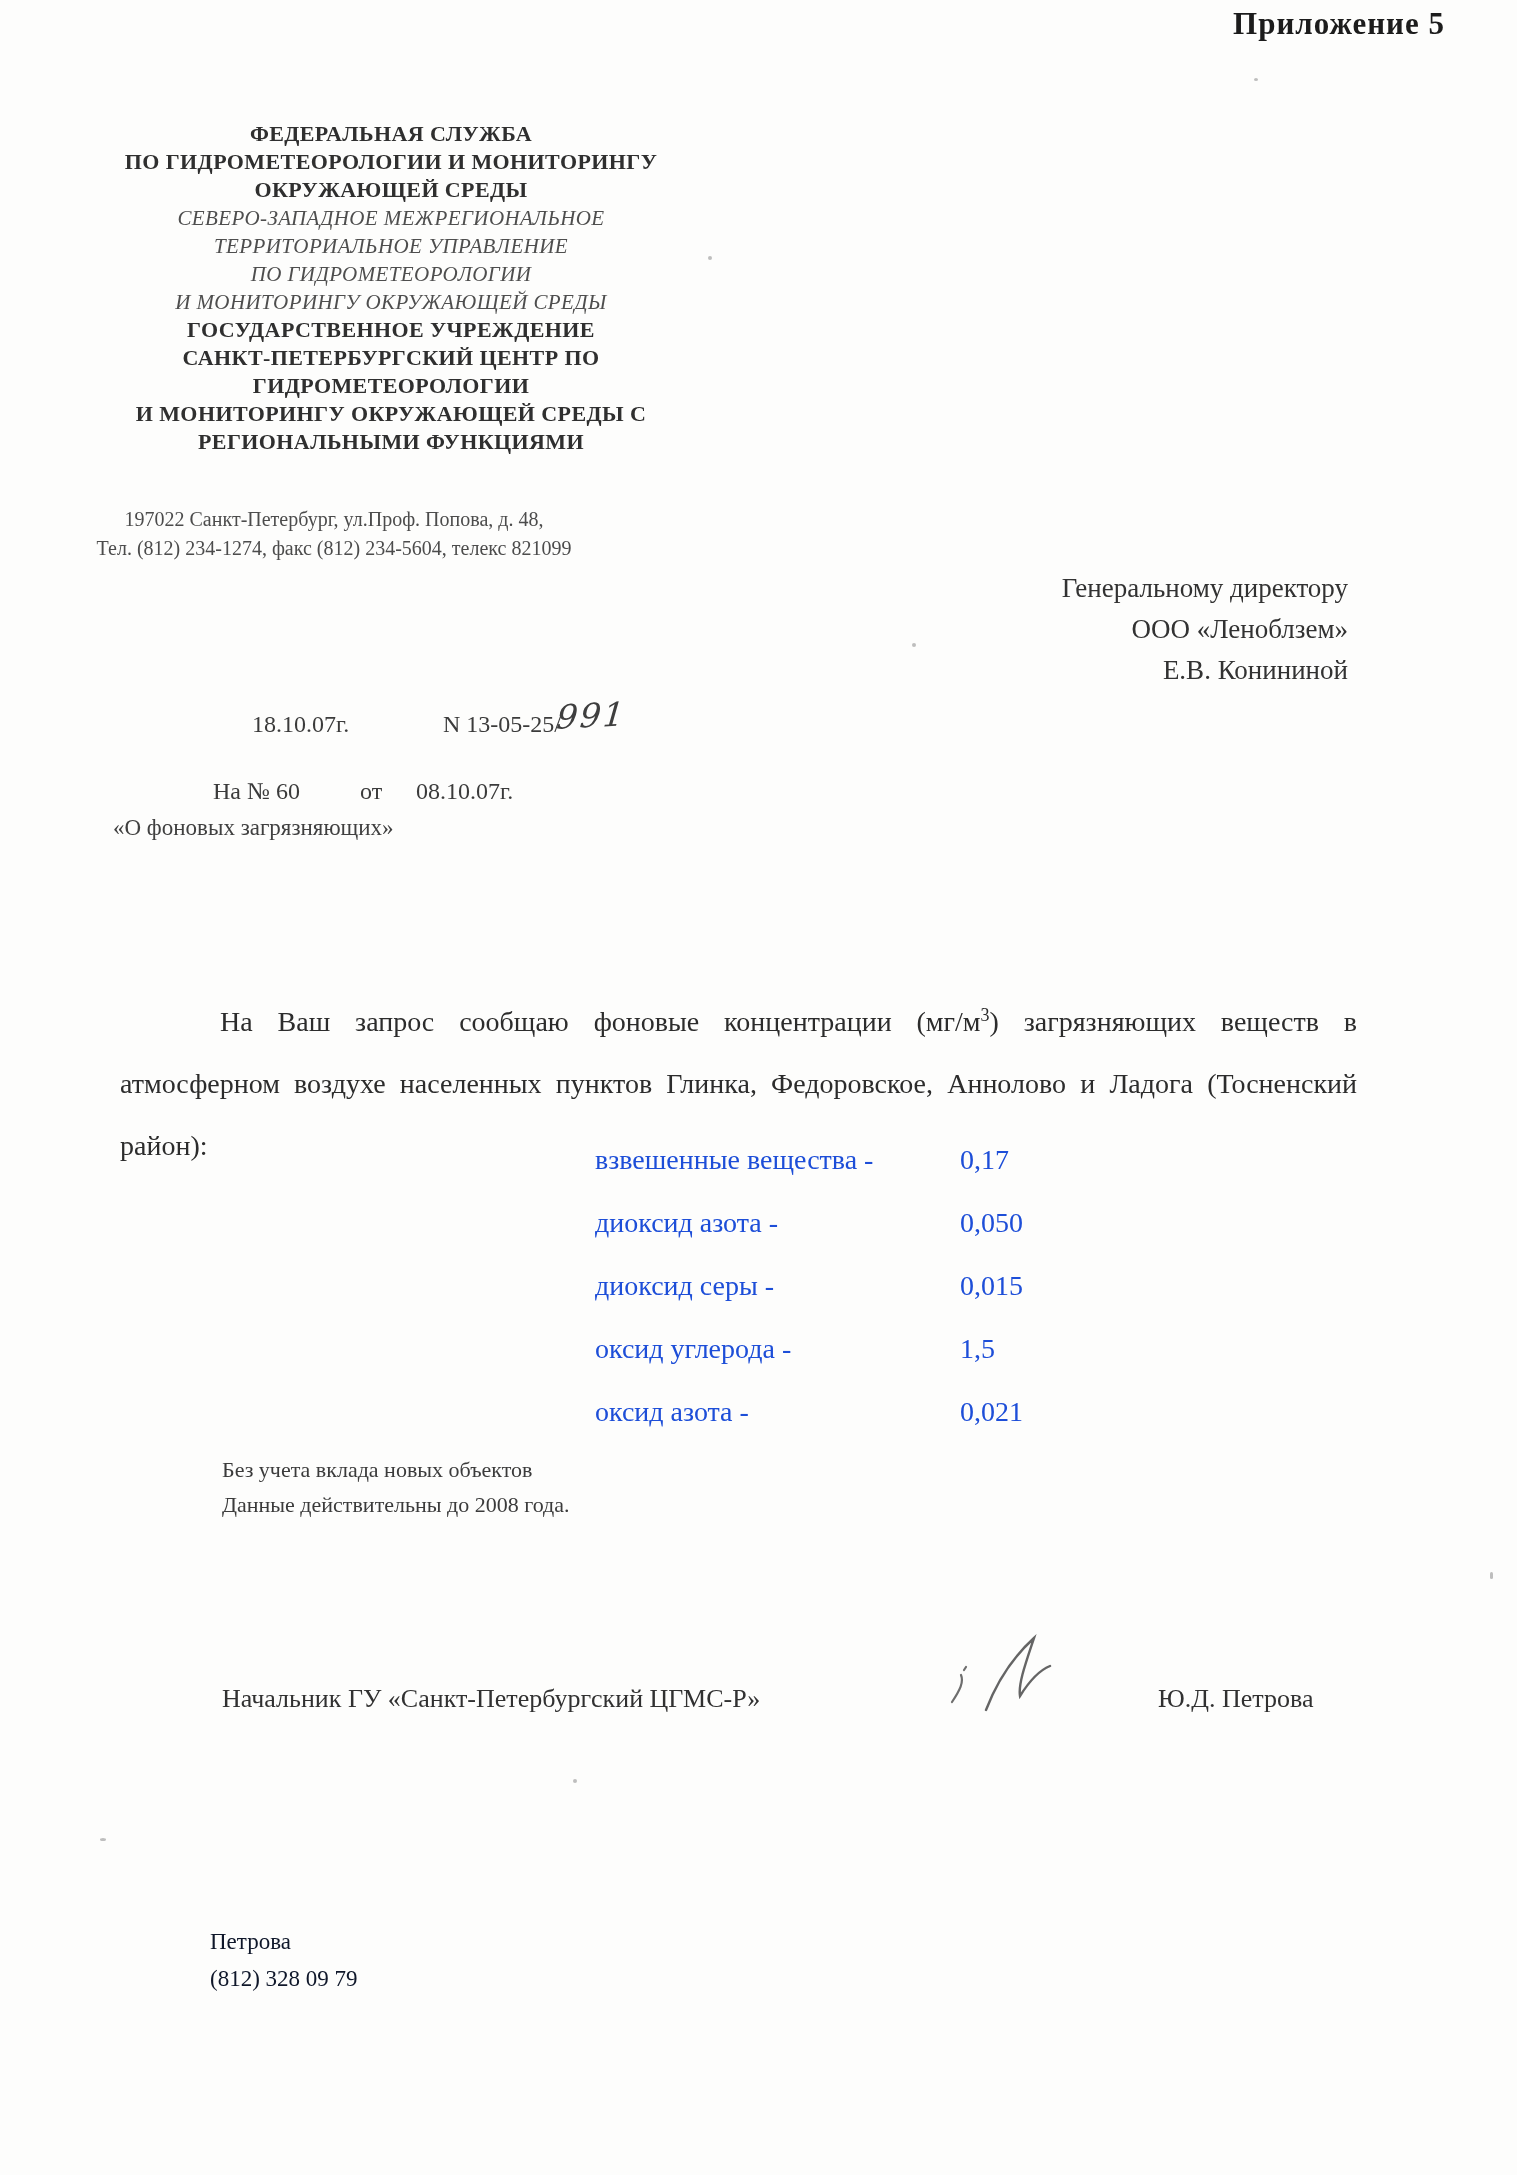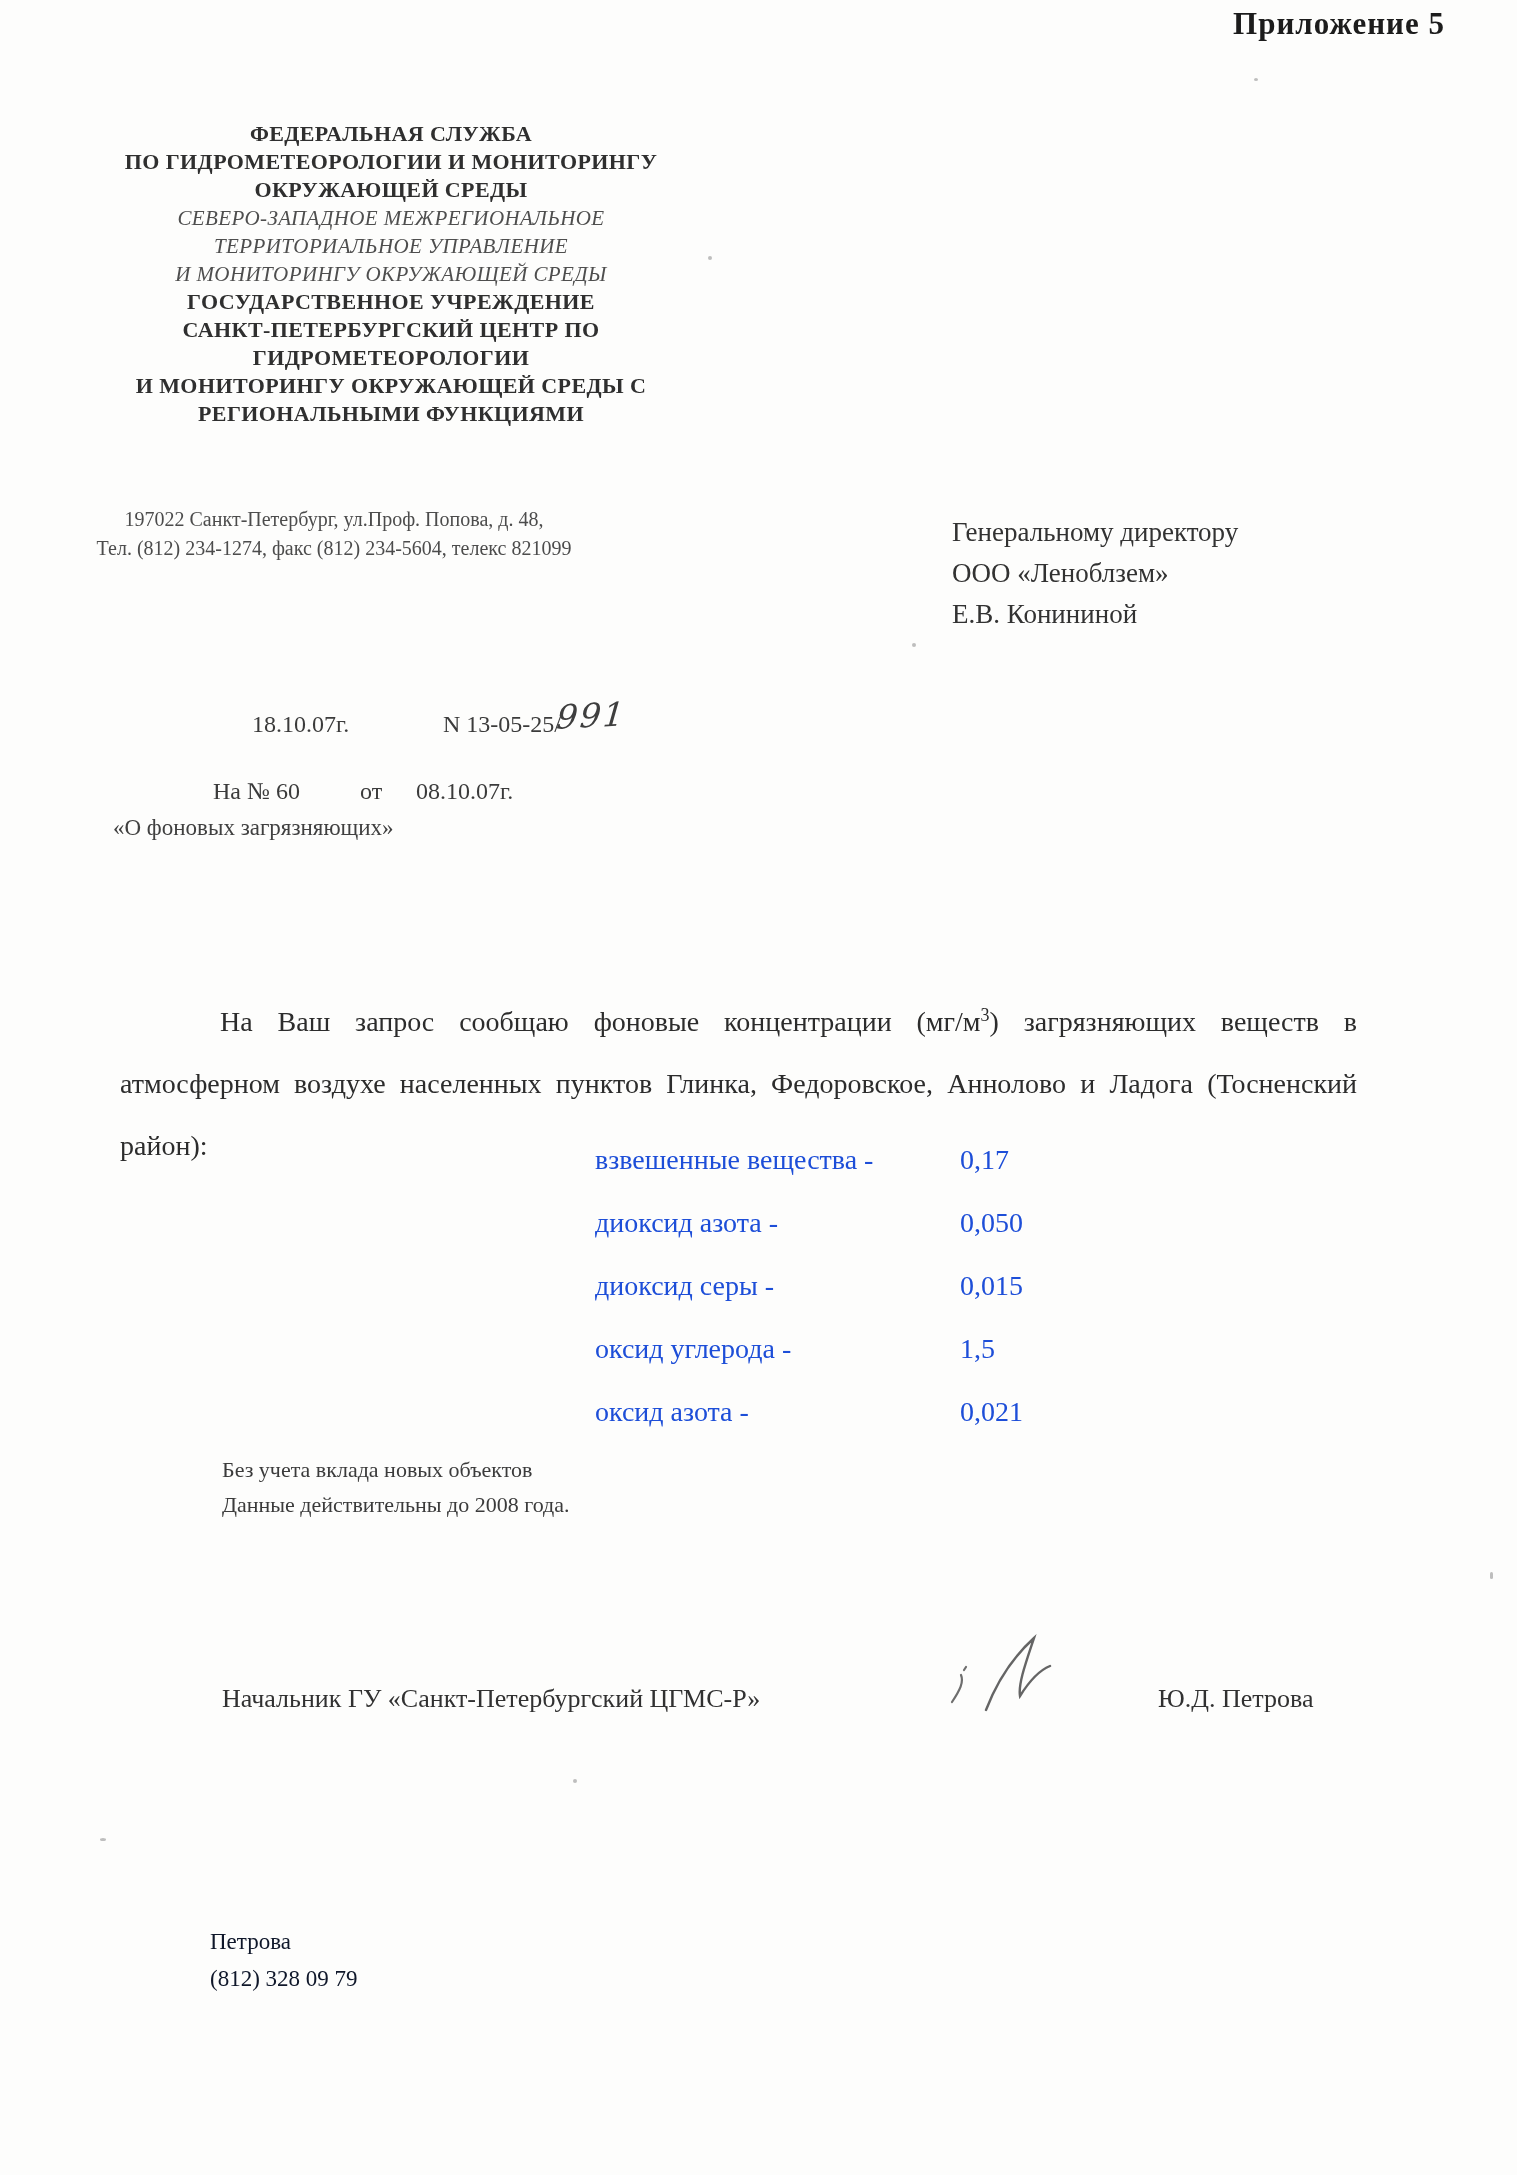--- a/index.html
+++ b/index.html
@@ -22,22 +22,22 @@
   }
   .lh-line { display: block; }
   .lh-bold { font-weight: bold; font-size: 22px; line-height: 28px; color: #2f2f2f; letter-spacing: 0.4px; }
   .lh-italic { font-style: italic; font-size: 21px; line-height: 28px; color: #4e4e4e; letter-spacing: 0.4px; }
   .address {
     position: absolute; left: 58px; top: 505px; width: 552px;
     text-align: center; font-size: 20px; line-height: 29px; color: #4c4c4c;
   }
   .address span { display: block; }
   .recipient {
-    position: absolute; left: 952px; top: 512px; width: 396px;
-    text-align: left; font-size: 27px; line-height: 41px; color: #323232;
+    position: absolute; left: 952px; top: 568px; width: 396px;
+    text-align: right; font-size: 27px; line-height: 41px; color: #323232;
   }
   .recipient span { display: block; }
   .ref { position: absolute; font-size: 24px; color: #3b3b3b; white-space: nowrap; }
   .ref-date  { left: 252px; top: 711px; }
   .ref-num   { left: 443px; top: 711px; }
   .ref-num-hand {
     position: absolute; left: 557px; top: 696px;
     font-family: "DejaVu Serif", serif; font-style: italic;
     font-size: 33px; letter-spacing: 2px; color: #3e3e3e;
     transform: skewX(-8deg) rotate(-3deg);
@@ -76,20 +76,21 @@
 <div class="page">
 
   <div class="appendix">Приложение 5</div>
 
   <div class="letterhead">
     <span class="lh-line lh-bold">ФЕДЕРАЛЬНАЯ СЛУЖБА</span>
     <span class="lh-line lh-bold">ПО ГИДРОМЕТЕОРОЛОГИИ И МОНИТОРИНГУ</span>
     <span class="lh-line lh-bold">ОКРУЖАЮЩЕЙ СРЕДЫ</span>
     <span class="lh-line lh-italic">СЕВЕРО-ЗАПАДНОЕ МЕЖРЕГИОНАЛЬНОЕ</span>
     <span class="lh-line lh-italic">ТЕРРИТОРИАЛЬНОЕ УПРАВЛЕНИЕ</span>
+    <span class="lh-line lh-italic">ПО ГИДРОМЕТЕОРОЛОГИИ</span>
     <span class="lh-line lh-italic">И МОНИТОРИНГУ ОКРУЖАЮЩЕЙ СРЕДЫ</span>
     <span class="lh-line lh-bold">ГОСУДАРСТВЕННОЕ УЧРЕЖДЕНИЕ</span>
     <span class="lh-line lh-bold">САНКТ-ПЕТЕРБУРГСКИЙ  ЦЕНТР ПО</span>
     <span class="lh-line lh-bold">ГИДРОМЕТЕОРОЛОГИИ</span>
     <span class="lh-line lh-bold">И МОНИТОРИНГУ ОКРУЖАЮЩЕЙ СРЕДЫ С</span>
     <span class="lh-line lh-bold">РЕГИОНАЛЬНЫМИ ФУНКЦИЯМИ</span>
   </div>
 
   <div class="address">
     <span>197022 Санкт-Петербург, ул.Проф. Попова, д. 48,</span>

